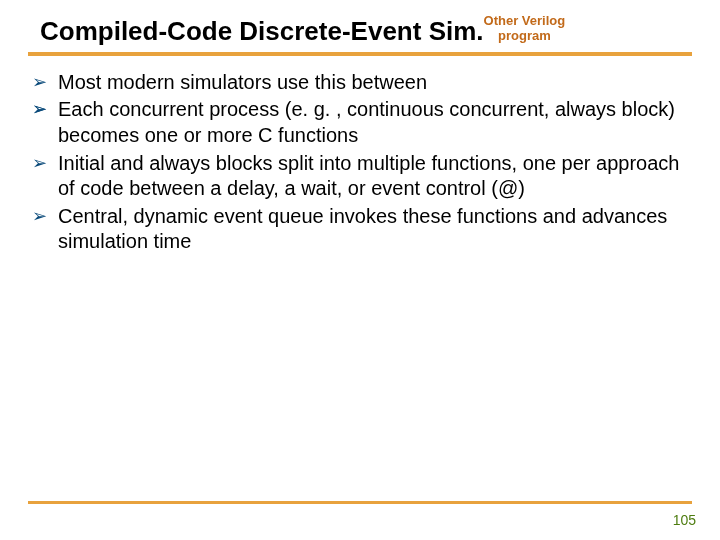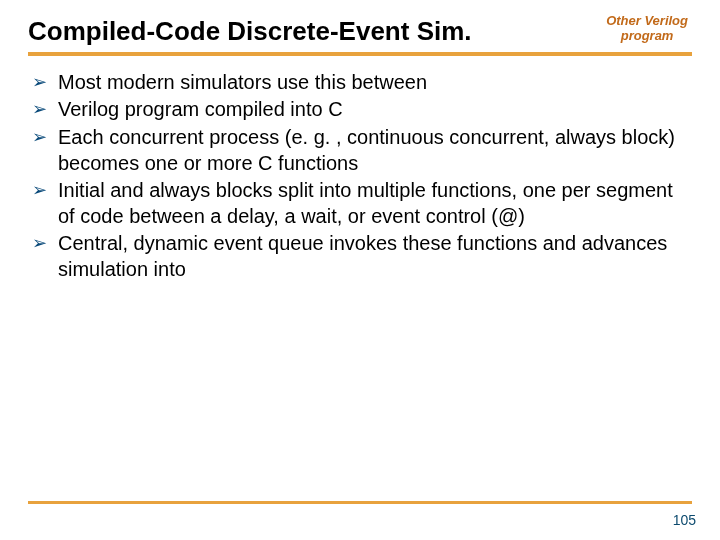--- a/index.html
+++ b/index.html
@@ -11,39 +11,38 @@
   }
   .slide {
     width: 720px;
     height: 540px;
     position: relative;
     padding: 14px 28px 0 28px;
   }
   .header-row {
     display: flex;
     align-items: flex-end;
-    justify-content: space-between;
     margin-bottom: 6px;
+    margin-left: 12px;
   }
   .title {
     font-size: 26px;
     font-weight: bold;
     color: #000;
     line-height: 1.1;
   }
   .corner-label {
     font-family: "Comic Sans MS", cursive, sans-serif;
     font-size: 13px;
     font-weight: bold;
     color: #c26a1a;
     text-align: center;
     line-height: 1.15;
     margin-right: 4px;
     margin-bottom: 2px;
-    font-style: italic;
   }
   .divider {
     height: 4px;
     background: #e8a23d;
     margin: 2px 0 14px 0;
   }
   .bullets {
     list-style: none;
     padding: 0 8px 0 4px;
   }
@@ -69,21 +68,21 @@
     right: 28px;
     bottom: 36px;
     height: 3px;
     background: #e8a23d;
   }
   .page-num {
     position: absolute;
     right: 24px;
     bottom: 12px;
     font-size: 14px;
-    color: #0c4a6e;
+    color: #4d7c0f;
   }
 </style>
 </head>
 <body>
 
 <div class="slide">
 
   <div class="header-row">
     <div class="title">Compiled-Code Discrete-Event Sim.</div>
     <div class="corner-label">
@@ -94,32 +93,31 @@
 
   <div class="divider"></div>
 
   <ul class="bullets">
     <li>
       <span class="marker">➢</span>
       <span>Most modern simulators use this between</span>
     </li>
     <li>
       <span class="marker">➢</span>
-      <span>Verilog program compiled into C</span>
     </li>
     <li>
       <span class="marker">➢</span>
       <span>Each concurrent process (e. g. , continuous concurrent, always block) becomes one or more C functions</span>
     </li>
     <li>
       <span class="marker">➢</span>
-      <span>Initial and always blocks split into multiple functions, one per segment of code between a delay, a wait, or event control (@)</span>
+      <span>Initial and always blocks split into multiple functions, one per approach of code between a delay, a wait, or event control (@)</span>
     </li>
     <li>
       <span class="marker">➢</span>
-      <span>Central, dynamic event queue invokes these functions and advances simulation into</span>
+      <span>Central, dynamic event queue invokes these functions and advances simulation time</span>
     </li>
   </ul>
 
   <div class="footer-line"></div>
   <div class="page-num">105</div>
 
 </div>
 
 </body></html>

